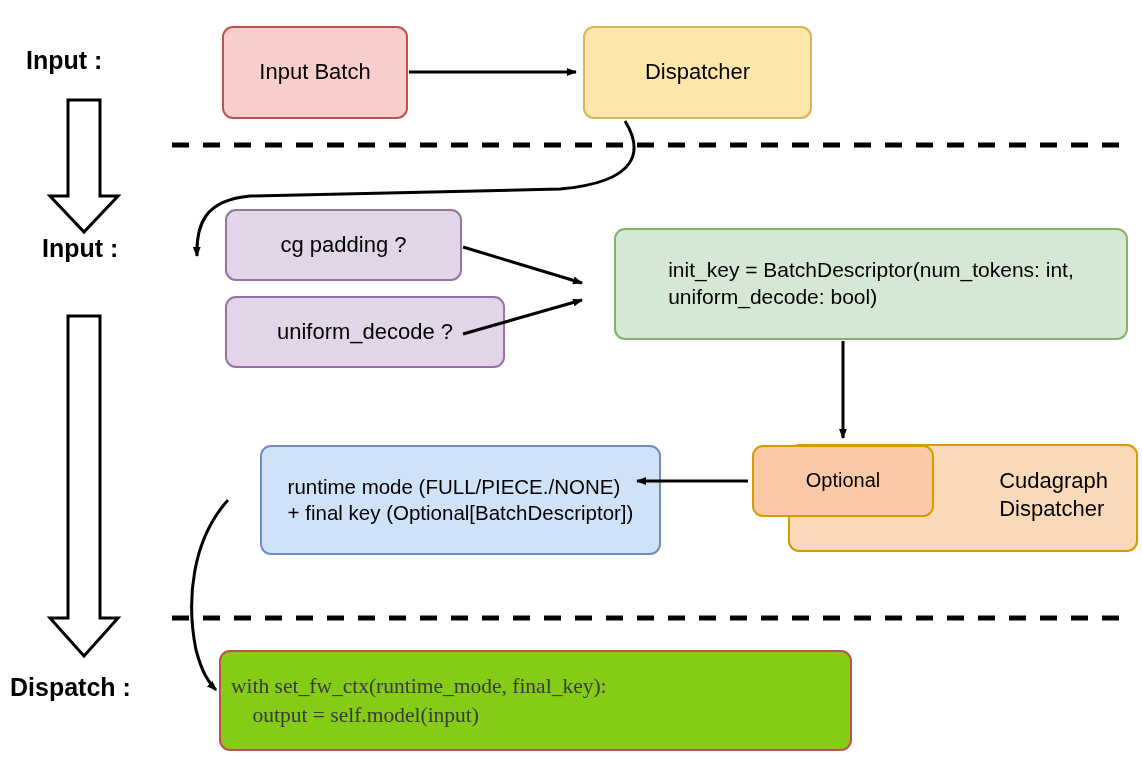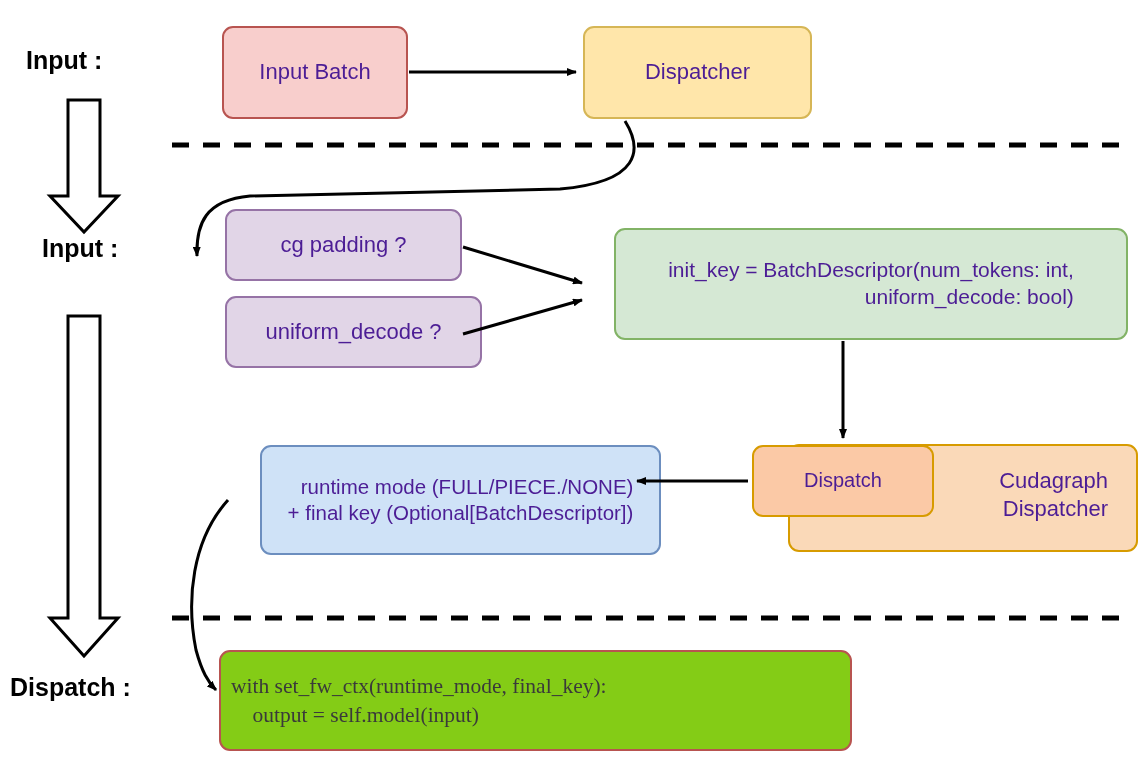--- a/index.html
+++ b/index.html
@@ -32,27 +32,27 @@
     font-size: 25px;
     color: #000000;
     white-space: nowrap;
   }
   .node {
     position: absolute;
     box-sizing: border-box;
     display: flex;
     align-items: center;
     justify-content: center;
-    text-align: right;
+    text-align: left;
     border-radius: 11px;
     border-width: 2px;
     border-style: solid;
     font-family: "Liberation Sans", sans-serif;
     font-size: 22px;
-    color: #4c1d95;
+    color: #000000;
     line-height: 1.28;
     padding: 2px 8px;
   }
   .node-code {
     font-family: "Liberation Mono", monospace;
     font-size: 21.5px;
     white-space: pre;
     justify-content: flex-start;
     text-align: left;
     line-height: 1.32;
@@ -75,29 +75,29 @@
   <div class="stage-label" style="left:42px; top:234px;">Input :</div>
 
   <div class="stage-label" style="left:10px; top:673px;">Dispatch :</div>
 
   <div class="node" style="left:222px; top:26px; width:186px; height:93px; background:#f8cecc; border-color:#b85450;">Input Batch</div>
 
   <div class="node" style="left:583px; top:26px; width:229px; height:93px; background:#ffe6aa; border-color:#d6b656;">Dispatcher</div>
 
   <div class="node" style="left:225px; top:209px; width:237px; height:72px; background:#e1d5e7; border-color:#9673a6;">cg padding ?</div>
 
-  <div class="node" style="left:225px; top:296px; width:257px; height:72px; background:#e1d5e7; border-color:#9673a6;">uniform_decode ?</div>
+  <div class="node" style="left:225px; top:296px; width:280px; height:72px; background:#e1d5e7; border-color:#9673a6;">uniform_decode ?</div>
 
   <div class="node node-green" style="left:589px; top:228px; width:514px; height:112px; background:#d5e8d4; border-color:#82b366; white-space:pre-line;margin-left:25px;">init_key = BatchDescriptor(num_tokens: int,
 uniform_decode: bool)</div>
 
   <div class="node" style="left:748px; top:444px; width:350px; height:108px; background:#fad9b8; border-color:#d79b00; white-space:pre-line; justify-content:flex-end; padding-right:28px; padding-bottom:8px;margin-left:40px;">Cudagraph
 Dispatcher</div>
 
-  <div class="node node-sub" style="left:752px; top:445px; width:182px; height:72px; background:#fbc9a6; border-color:#d79b00;">Dispatch</div>
+  <div class="node node-sub" style="left:752px; top:445px; width:182px; height:72px; background:#fbc9a6; border-color:#d79b00;">Optional</div>
 
   <div class="node node-blue" style="left:228px; top:445px; width:401px; height:110px; background:#cfe2f7; border-color:#6c8ebf; white-space:pre-line;margin-left:32px;">runtime mode (FULL/PIECE./NONE)
 + final key (Optional[BatchDescriptor])</div>
 
   <div class="node node-code" style="left:219px; top:650px; width:633px; height:101px; background:#84cc16; border-color:#b85450;font-family:Liberation Serif, serif;">with set_fw_ctx(runtime_mode, final_key):
     output = self.model(input)</div>
 
   <svg class="svg-layer" viewBox="0 0 1142 770" xmlns="http://www.w3.org/2000/svg">
     <defs>
       <marker id="ah" markerWidth="10" markerHeight="8" refX="9" refY="4" orient="auto" markerUnits="userSpaceOnUse">

